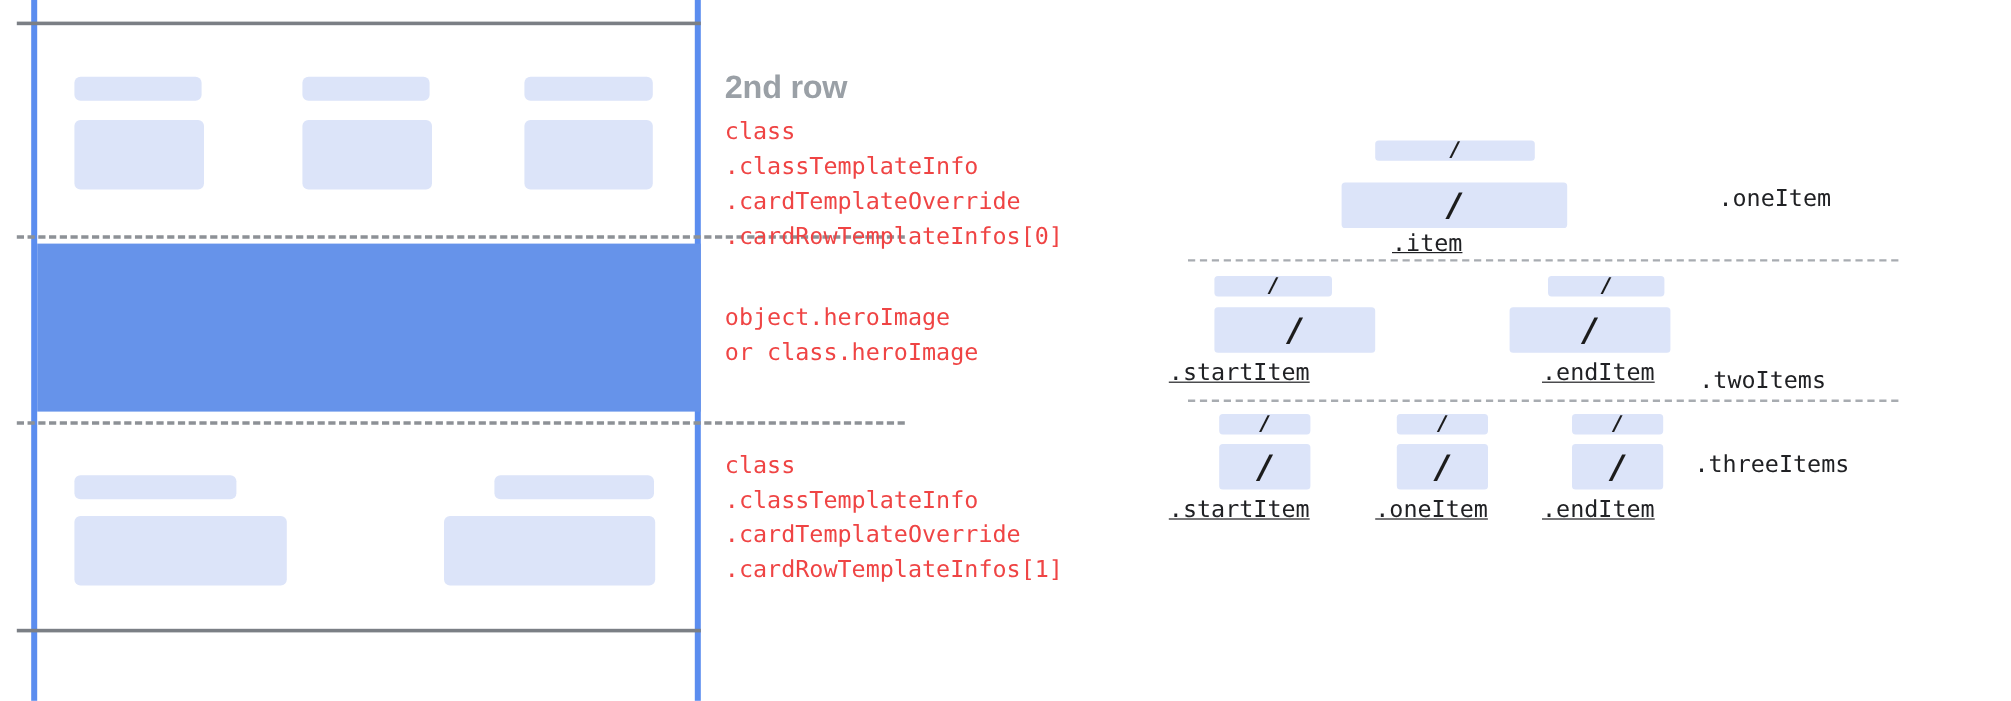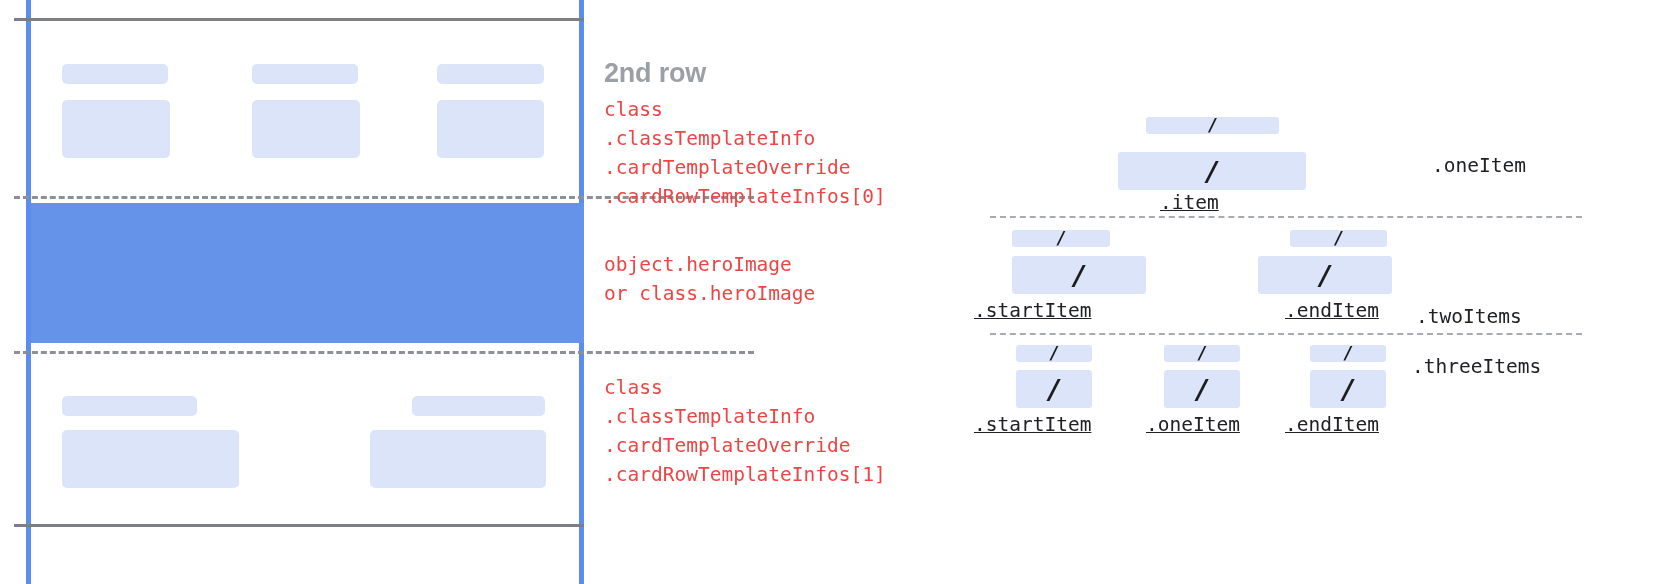--- a/index.html
+++ b/index.html
@@ -231,16 +231,16 @@
     <div class="slot-label" style="left:14px;  top:413px;">.startItem</div>
 
     <div class="chip small" style="left:204px; top:345px; width:76px;">/</div>
     <div class="chip big" style="left:204px; top:370px; width:76px;">/</div>
     <div class="slot-label" style="left:186px; top:413px;">.oneItem</div>
 
     <div class="chip small" style="left:350px; top:345px; width:76px;">/</div>
     <div class="chip big" style="left:350px; top:370px; width:76px;">/</div>
     <div class="slot-label" style="left:325px; top:413px;">.endItem</div>
 
-    <div class="variant-label" style="left:452px; top:355px;">.threeItems</div>
+    <div class="variant-label" style="left:452px; top:375px;">.threeItems</div>
   </div>
 
 </div>
 
 </body></html>

